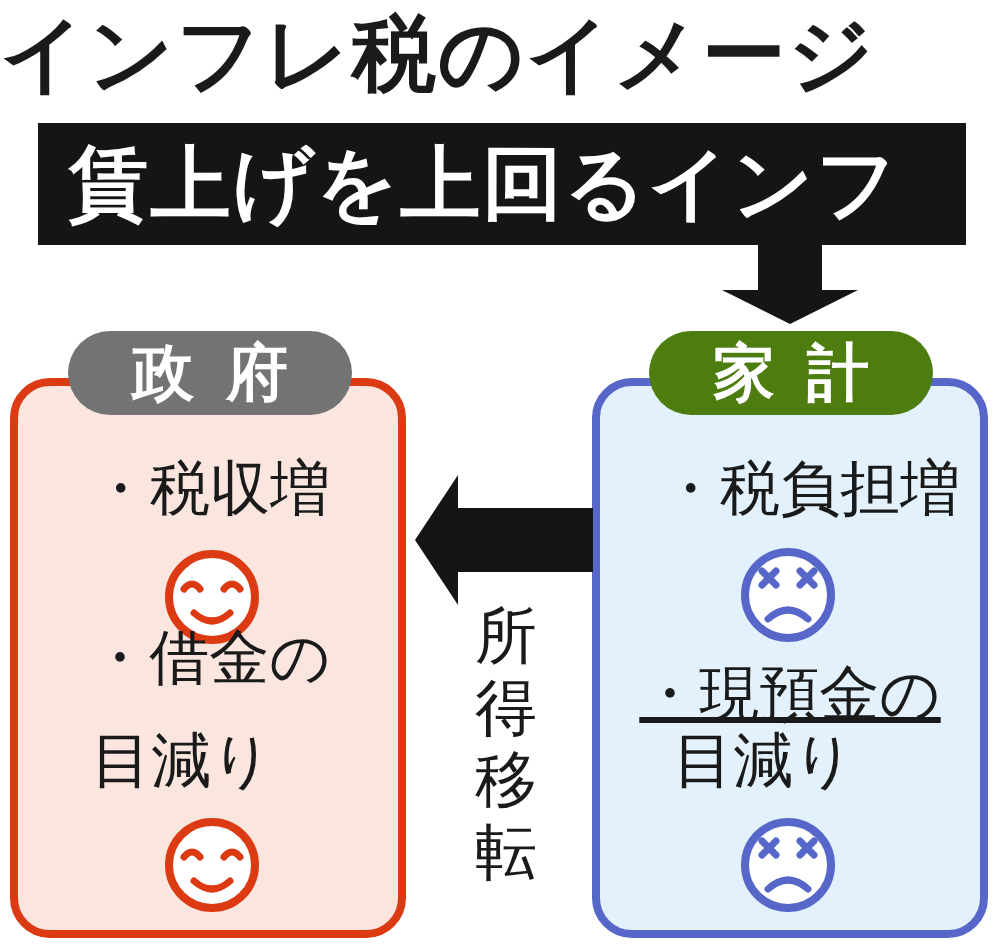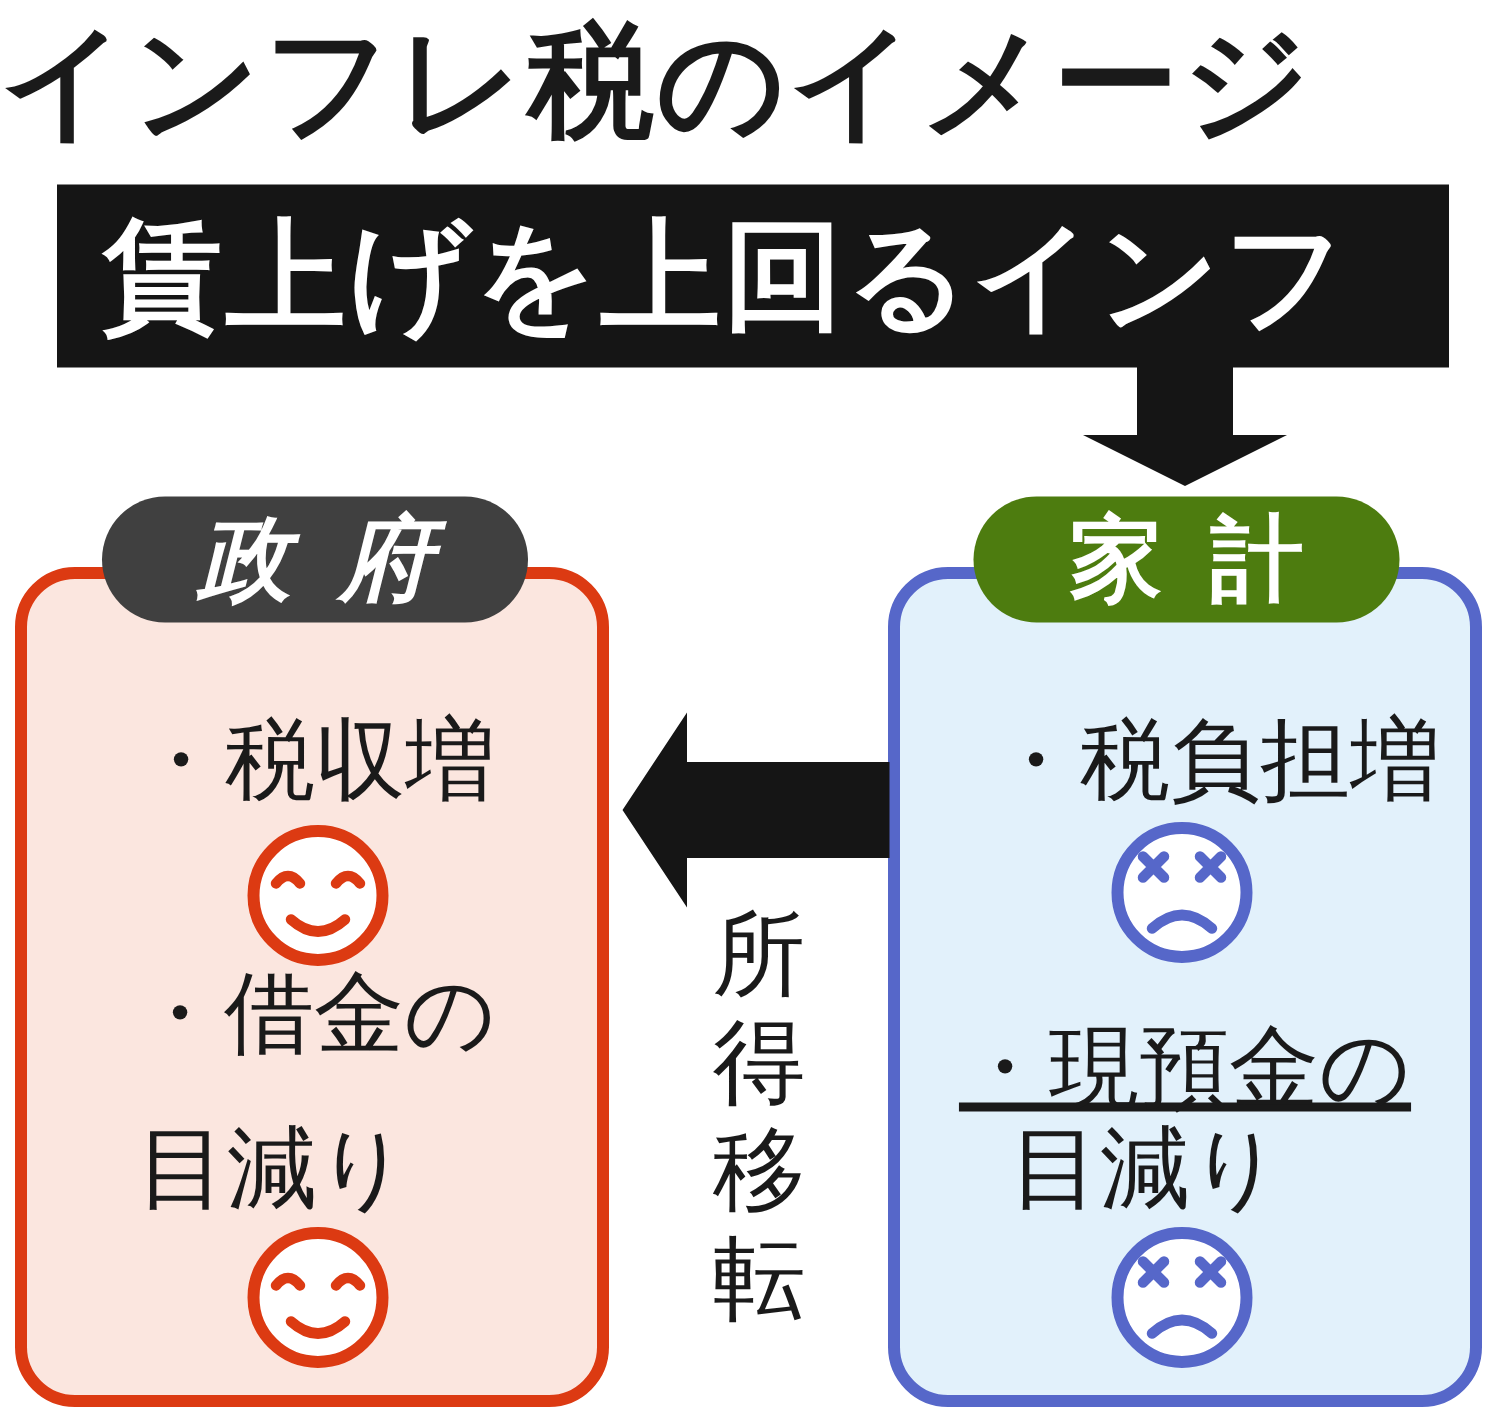--- a/index.html
+++ b/index.html
@@ -9,23 +9,23 @@
   #title { left:0; top:4px; width:1000px; text-align:left; font-size:84px; font-weight:bold;
            letter-spacing:2px; line-height:100px; color:#1a1a1a; }
   #banner { left:38px; top:123px; width:928px; height:122px; background:#151515; }
   #banner-text { left:38px; top:123px; width:892px; height:122px; line-height:122px; text-align:center;
                  color:#ffffff; font-size:80px; font-weight:bold; letter-spacing:2px; }
   .panel { top:378px; width:396px; height:560px; border-radius:40px; box-sizing:border-box; border:8px solid; }
   #gov-panel { left:10px; background:#fbe6df; border-color:#dc3a12; }
   #home-panel { left:592px; background:#e2f1fb; border-color:#5667c9; }
   .tab { top:331px; height:84px; border-radius:42px; color:#ffffff; font-size:62px; font-weight:bold;
          text-align:center; line-height:84px; letter-spacing:32px; text-indent:32px; }
-  #gov-tab { left:68px; width:284px; background:#404040;font-style:italic; }
+  #gov-tab { left:68px; width:284px; background:#737373; }
   #home-tab { left:649px; width:284px; background:#4d7c0f; }
-  .item { width:400px; text-align:center; font-size:60px; line-height:66px; color:#1a1a1a;margin-top:19px; }
+  .item { width:400px; text-align:center; font-size:60px; line-height:66px; color:#1a1a1a; }
   .face { width:100px; height:100px; }
   #vert-label { left:468px; top:600px; width:76px; font-size:62px; line-height:72px; text-align:center; color:#1a1a1a; }
 </style>
 </head>
 <body>
 
 <div id="title" class="abs">インフレ税のイメージ</div>
 
 <div id="banner" class="abs"></div>
 <div id="banner-text" class="abs">賃上げを上回るインフレ</div>

